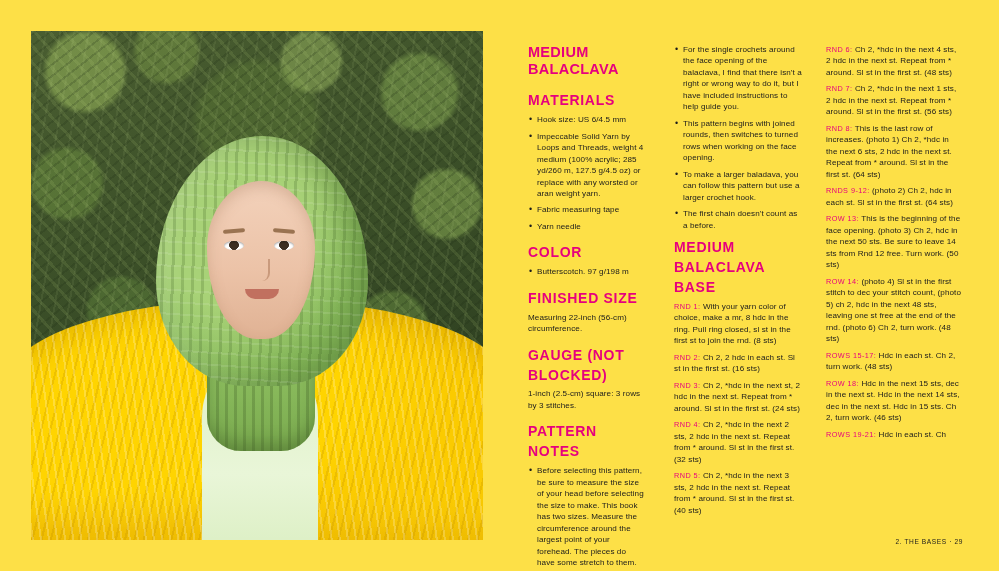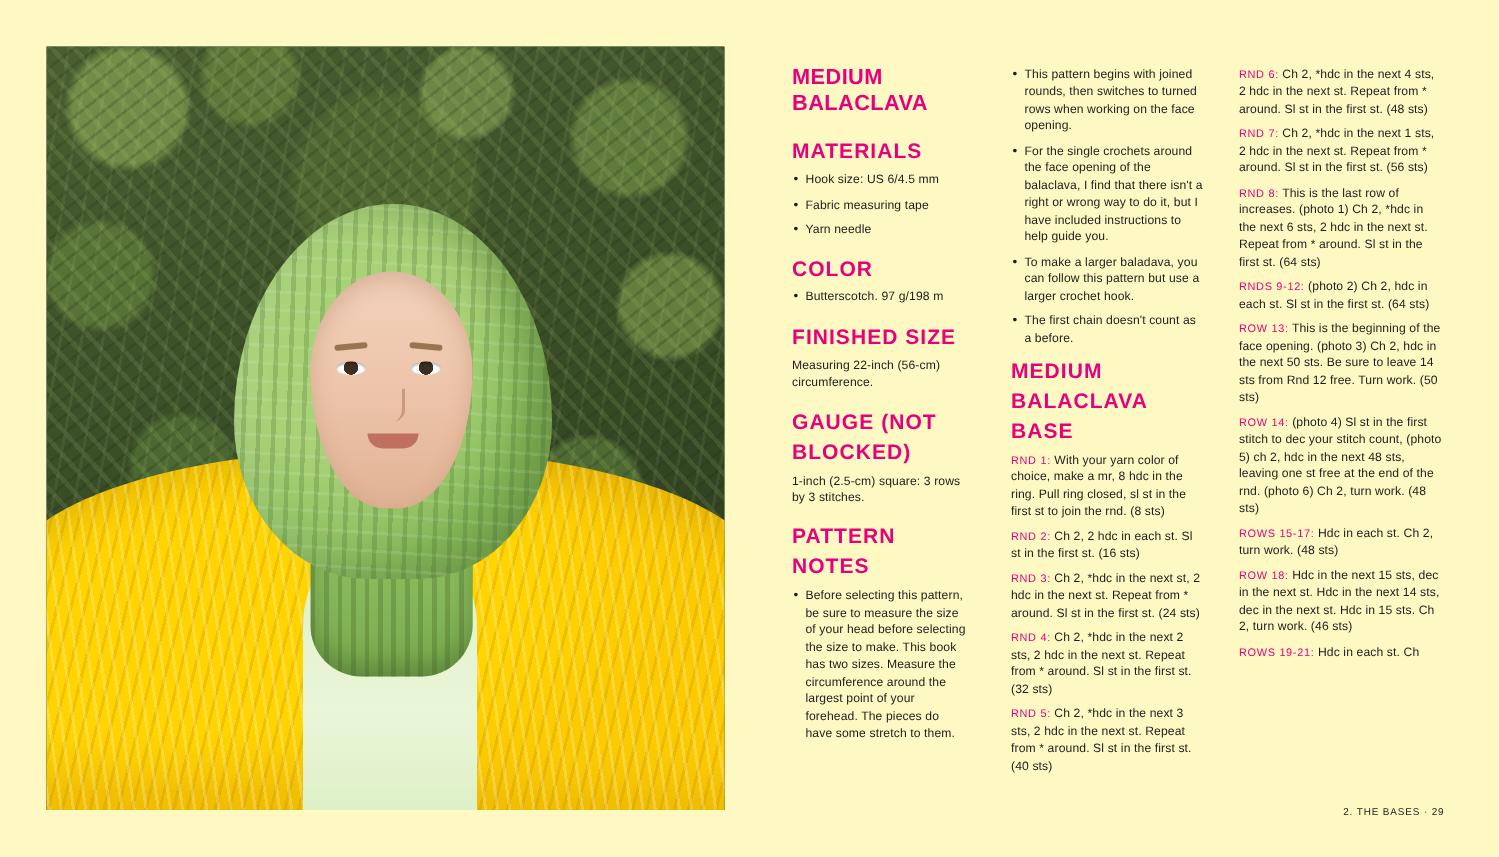--- a/index.html
+++ b/index.html
@@ -10,21 +10,21 @@
     width: 999px;
     height: 571px;
     background: #fdf6f0;
     font-family: "Liberation Sans", sans-serif;
     overflow: hidden;
   }
   .page {
     position: relative;
     width: 999px;
     height: 571px;
-    background: #fef9c3;
+    background: #fde047;
   }
   
   .photo-wrap {
     position: absolute;
     left: 31px;
     top: 31px;
     width: 452px;
     height: 509px;
     overflow: hidden;
     background: #2d3d22;
@@ -260,20 +260,21 @@
     </div>
   </div>
 
   <div class="col" id="col1">
     <h1 class="title">MEDIUM BALACLAVA</h1>
 
     <div class="sec">
       <div class="head">MATERIALS</div>
       <ul class="bullets">
         <li>Hook size: US 6/4.5 mm</li>
+        <li>Impeccable Solid Yarn by Loops and Threads, weight 4 medium (100% acrylic; 285 yd/260 m, 127.5 g/4.5 oz) or replace with any worsted or aran weight yarn.</li>
         <li>Fabric measuring tape</li>
         <li>Yarn needle</li>
       </ul>
     </div>
 
     <div class="sec">
       <div class="head">COLOR</div>
       <ul class="bullets">
         <li>Butterscotch. 97 g/198 m</li>
       </ul>
@@ -292,22 +293,22 @@
     <div class="sec">
       <div class="head">PATTERN NOTES</div>
       <ul class="bullets">
         <li>Before selecting this pattern, be sure to measure the size of your head before selecting the size to make. This book has two sizes. Measure the circumference around the largest point of your forehead. The pieces do have some stretch to them.</li>
       </ul>
     </div>
   </div>
 
   <div class="col" id="col2">
     <ul class="bullets">
+      <li>For the single crochets around the face opening of the balaclava, I find that there isn't a right or wrong way to do it, but I have included instructions to help guide you.</li>
       <li>This pattern begins with joined rounds, then switches to turned rows when working on the face opening.</li>
-      <li>For the single crochets around the face opening of the balaclava, I find that there isn't a right or wrong way to do it, but I have included instructions to help guide you.</li>
       <li>To make a larger baladava, you can follow this pattern but use a larger crochet hook.</li>
       <li>The first chain doesn't count as a before.</li>
     </ul>
 
     <div class="head" style="margin-top:7px">MEDIUM BALACLAVA BASE</div>
 
     <p class="rnd"><span class="lbl">RND 1:</span> <span>With your yarn color of choice, make a mr, 8 hdc in the ring. Pull ring closed, sl st in the first st to join the rnd. (8 sts)</span></p>
     <p class="rnd"><span class="lbl">RND 2:</span> <span>Ch 2, 2 hdc in each st. Sl st in the first st. (16 sts)</span></p>
     <p class="rnd"><span class="lbl">RND 3:</span> <span>Ch 2, *hdc in the next st, 2 hdc in the next st. Repeat from * around. Sl st in the first st. (24 sts)</span></p>
     <p class="rnd"><span class="lbl">RND 4:</span> <span>Ch 2, *hdc in the next 2 sts, 2 hdc in the next st. Repeat from * around. Sl st in the first st. (32 sts)</span></p>

